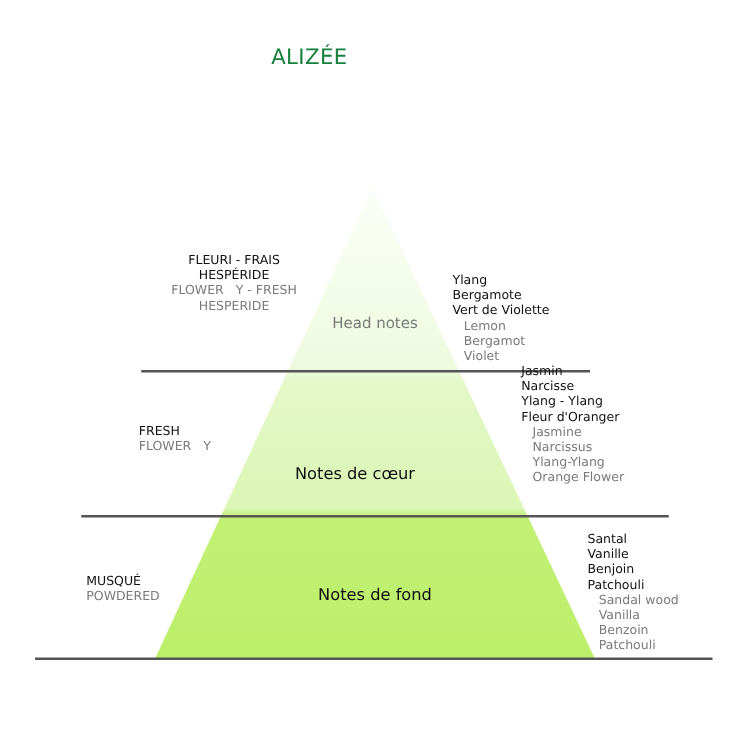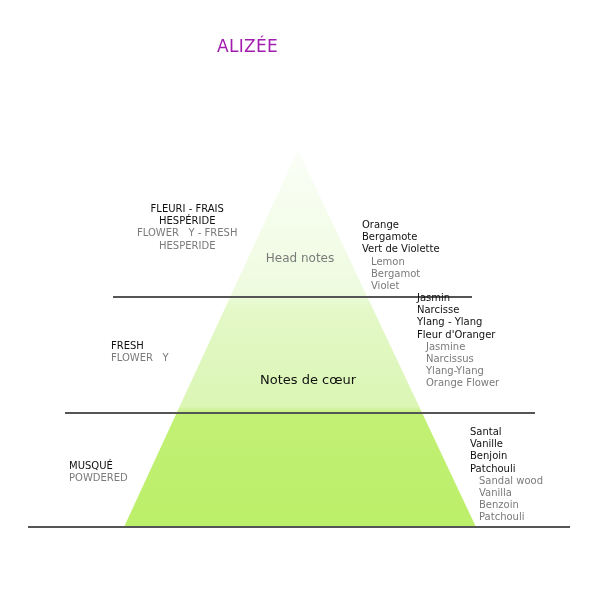--- a/index.html
+++ b/index.html
@@ -1,17 +1,17 @@
 <!DOCTYPE html>
 <html><head>
   <meta charset="utf-8">
   <style>
     html, body { margin: 0; padding: 0; background: #ffffff; }
     body { width: 600px; height: 600px; position: relative; overflow: hidden; font-family: "DejaVu Sans", "Liberation Sans", sans-serif; }
-    #title { position: absolute; left: 0; width: 495px; top: 36px; text-align: center; font-size: 17px; color: #a21caf; letter-spacing: 0.3px; }
+    #title { position: absolute; left: 0; width: 495px; top: 36px; text-align: center; font-size: 17px; color: #15803d; letter-spacing: 0.3px; }
     svg#pyr { position: absolute; left: 0; top: 0; }
     .hline { position: absolute; height: 2px; background: #555; }
     .center-label { position: absolute; text-align: center; width: 200px; }
     .fr { font-size: 13px; color: #111; line-height: 17px; }
     .en { font-size: 12px; color: #7a7a7a; line-height: 17px; }
     .side { position: absolute; font-size: 10px; line-height: 12.2px; }
     .side .b { color: #111; }
     .side .g { color: #7a7a7a; }
     .notes { position: absolute; font-size: 10px; line-height: 12.2px; }
     .notes .b { color: #111; display: block; white-space: nowrap; }
@@ -43,47 +43,48 @@
 <div class="center-label" style="left:200px;top:250px;">
   <div class="en">Head notes</div>
 </div>
 <div class="side" style="left:137px;top:203px;text-align:center;">
   <div class="b">FLEURI - FRAIS</div>
   <div class="b">HESPÉRIDE</div>
   <div class="g" style="white-space:pre">FLOWER   Y - FRESH</div>
   <div class="g">HESPERIDE</div>
 </div>
 <div class="notes" style="left:362px;top:219px;">
-  <span class="b">Orange</span>
+  <span class="b">Ylang</span>
   <span class="b">Bergamote</span>
   <span class="b">Vert de Violette</span>
   <span class="g">Lemon</span>
   <span class="g">Bergamot</span>
   <span class="g">Violet</span>
 </div>
 
-<div class="center-label" style="left:208px;top:371px;">
+<div class="center-label" style="left:184px;top:371px;">
   <div class="fr">Notes de cœur</div>
 </div>
 <div class="side" style="left:111px;top:340px;">
   <div class="b">FRESH</div>
   <div class="g" style="white-space:pre">FLOWER   Y</div>
 </div>
 <div class="notes" style="left:417px;top:292px;">
   <span class="b">Jasmin</span>
   <span class="b">Narcisse</span>
   <span class="b">Ylang - Ylang</span>
   <span class="b">Fleur d'Oranger</span>
   <span class="g">Jasmine</span>
   <span class="g">Narcissus</span>
   <span class="g">Ylang-Ylang</span>
   <span class="g">Orange Flower</span>
 </div>
 
 <div class="center-label" style="left:200px;top:468px;">
+  <div class="fr">Notes de fond</div>
 </div>
 <div class="side" style="left:69px;top:460px;">
   <div class="b">MUSQUÉ</div>
   <div class="g">POWDERED</div>
 </div>
 <div class="notes" style="left:470px;top:426px;">
   <span class="b">Santal</span>
   <span class="b">Vanille</span>
   <span class="b">Benjoin</span>
   <span class="b">Patchouli</span>

